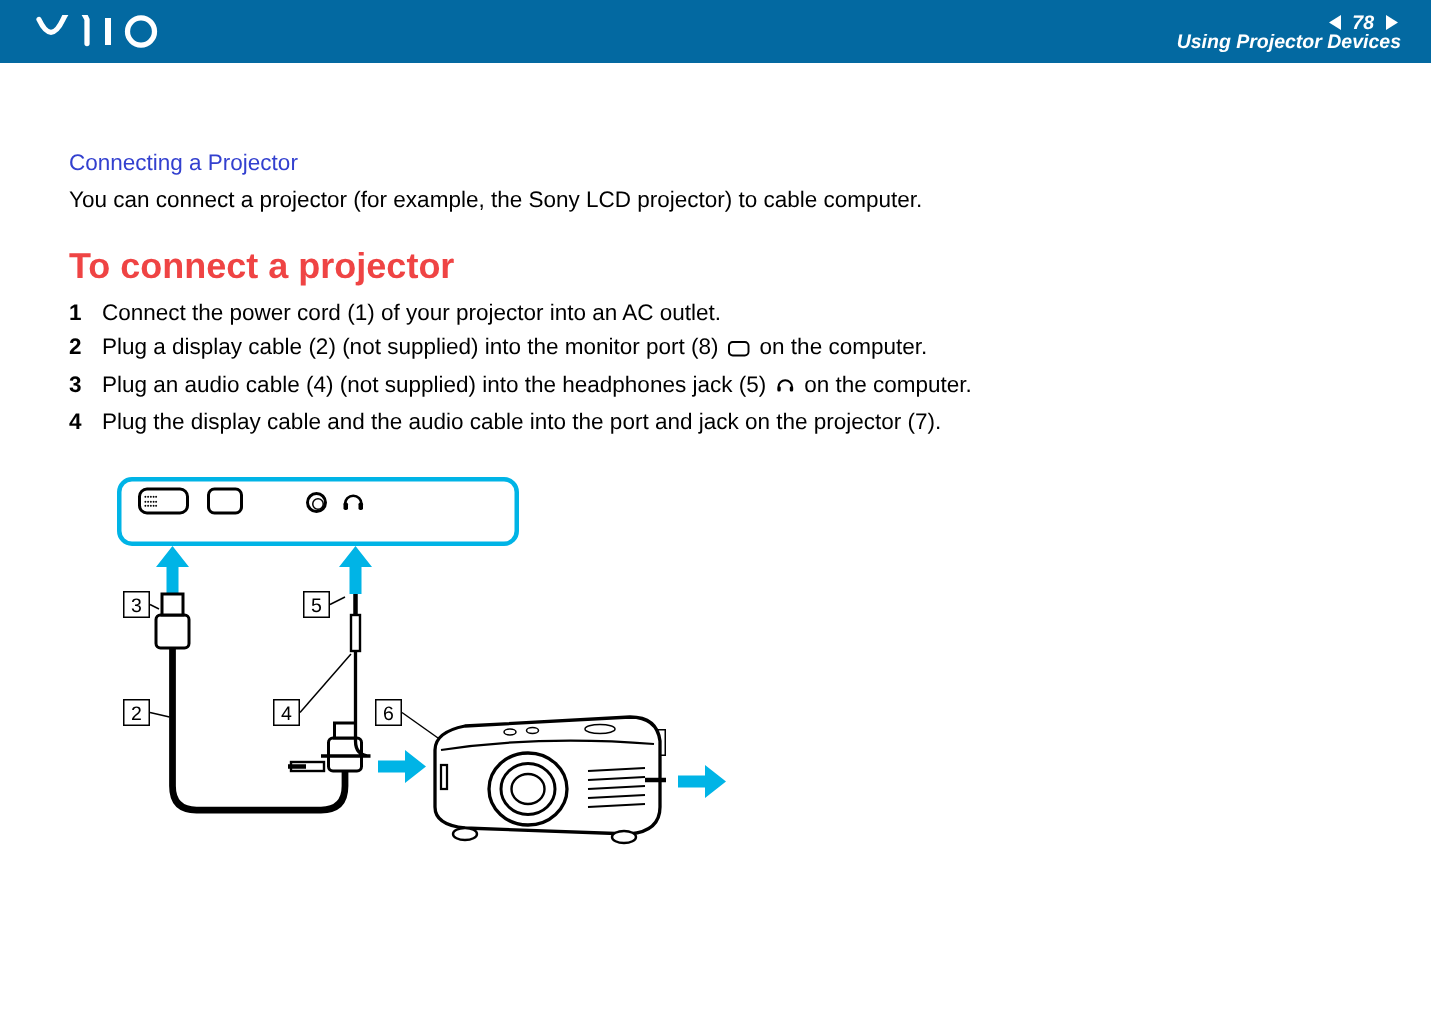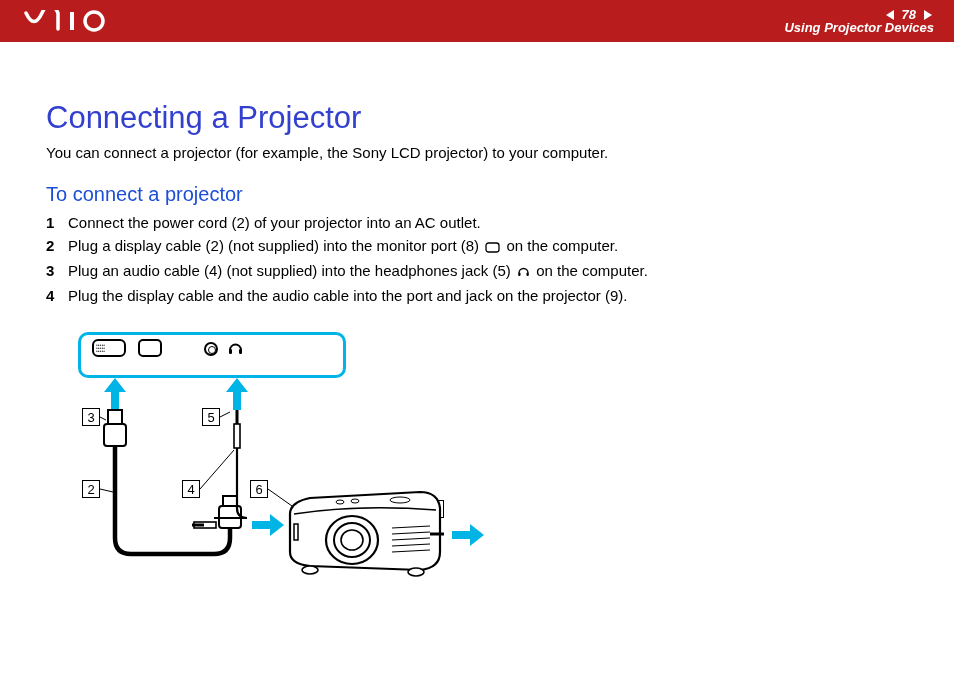--- a/index.html
+++ b/index.html
@@ -7,21 +7,21 @@
     width: 954px;
     height: 674px;
     font-family: Arial, Helvetica, sans-serif;
     background: #fff;
     position: relative;
     overflow: hidden;
   }
   .header {
     width: 100%;
     height: 42px;
-    background: #b91c1c;
+    background: #0369a1;
     display: flex;
     align-items: center;
     justify-content: space-between;
     padding: 0 20px 0 24px;
     text-align: right;
   }
   .logo {
     color: #fff;
     display: flex;
     align-items: center;
@@ -47,33 +47,33 @@
     font-size: 13px;
     font-weight: bold;
     font-style: italic;
     margin-top: -2px;
   }
   .content {
     padding: 58px 34px 0 46px;
   }
   .title {
     color: #3340cf;
-    font-size: 31px;
+    font-size: 15px;
     font-weight: 400;
     margin-bottom: 8px;
   }
   .para {
     font-size: 15px;
     color: #000;
     margin-bottom: 22px;
   }
   .subtitle {
-    color: #1d4ed8;
-    font-size: 20px;
-    font-weight: 400;
+    color: #ef4444;
+    font-size: 24px;
+    font-weight: 700;
     margin-bottom: 8px;
   }
   .steps {
     list-style: none;
     margin-bottom: 24px;
   }
   .steps li {
     display: flex;
     font-size: 15px;
     margin-bottom: 6px;
@@ -195,27 +195,27 @@
             <path d="M2 1 L10 6 L2 11 Z" fill="#fff"></path>
           </svg>
       </span>
     </div>
     <div class="breadcrumb">Using Projector Devices</div>
   </div>
 </div>
 
 <div class="content">
   <h1 class="title">Connecting a Projector</h1>
-  <p class="para">You can connect a projector (for example, the Sony LCD projector) to your computer.</p>
+  <p class="para">You can connect a projector (for example, the Sony LCD projector) to cable computer.</p>
   <h2 class="subtitle">To connect a projector</h2>
 
   <ol class="steps">
     <li>
       <span class="step-num">1</span>
-      <span class="step-text">Connect the power cord (2) of your projector into an AC outlet.</span>
+      <span class="step-text">Connect the power cord (1) of your projector into an AC outlet.</span>
     </li>
     <li>
       <span class="step-num">2</span>
       <span class="step-text">
         <span>Plug a display cable (2) (not supplied) into the monitor port (8) </span>
         <span class="inline-icon">
           <svg width="15" height="11" viewBox="0 0 15 11">
               <rect x="1" y="1" width="13" height="9" rx="2.5" stroke="#000" stroke-width="1.3" fill="none"></rect>
             </svg>
         </span>
@@ -231,21 +231,21 @@
             <path d="M2 8 A4.5 4.5 0 0 1 11 8" stroke="#000" stroke-width="1.3" fill="none"></path>
             <rect x="1.2" y="7.5" width="2.3" height="3.5" rx="1" fill="#000"></rect>
             <rect x="9.5" y="7.5" width="2.3" height="3.5" rx="1" fill="#000"></rect>
           </svg>
         </span>
         <span> on the computer.</span>
       </span>
     </li>
     <li>
       <span class="step-num">4</span>
-      <span class="step-text">Plug the display cable and the audio cable into the port and jack on the projector (9).</span>
+      <span class="step-text">Plug the display cable and the audio cable into the port and jack on the projector (7).</span>
     </li>
   </ol>
 
   <div class="diagram">
 
     <div class="port-panel"></div>
     <div class="vga-port"></div>
     <div class="vga-dots">●●●●●<br>●●●●●<br>●●●●●</div>
     <div class="disp-port"></div>
     <div class="audio-port"></div>

